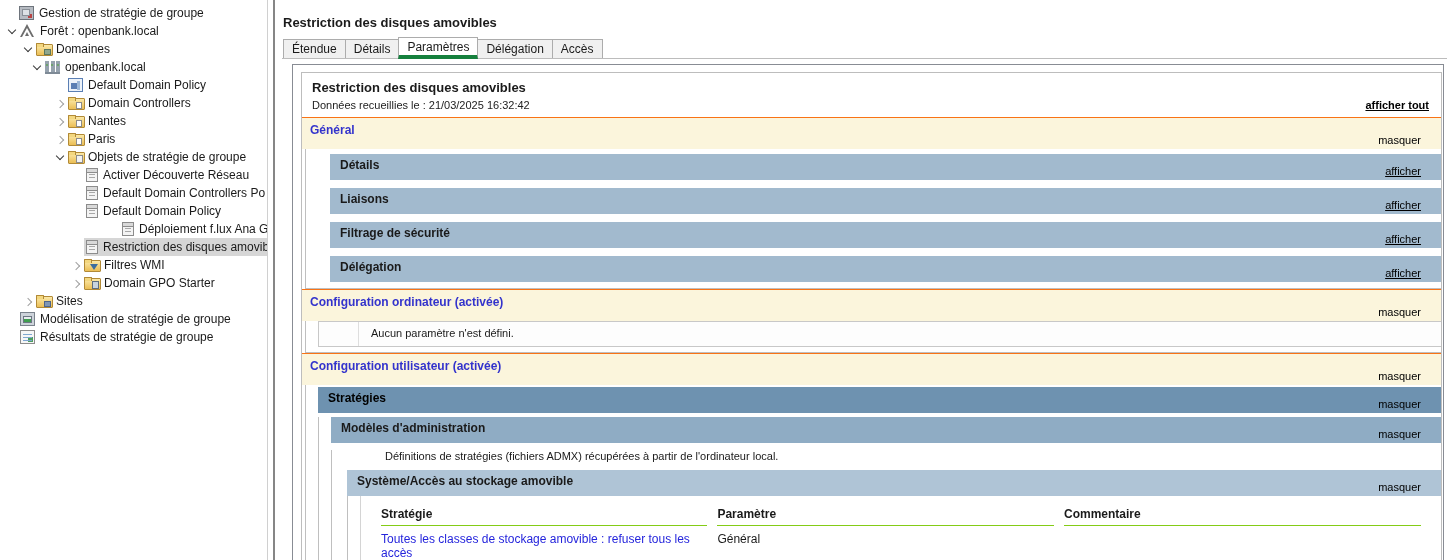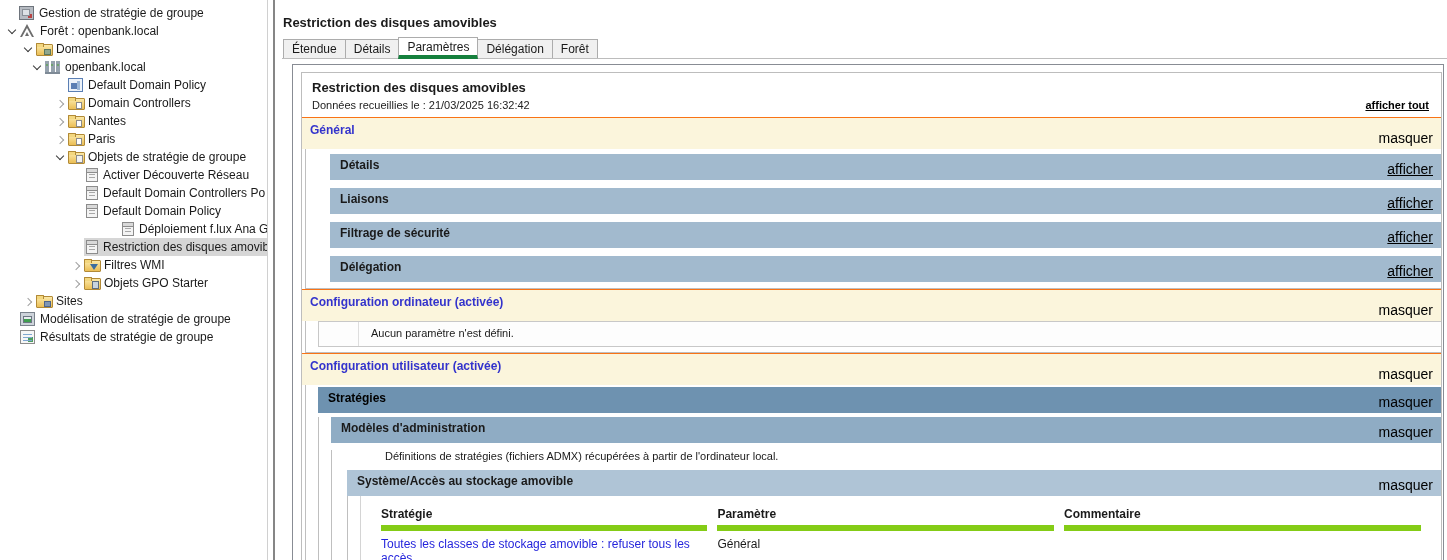--- a/index.html
+++ b/index.html
@@ -84,21 +84,21 @@
     border:1px solid #888C94; background:#fff; overflow:hidden; }
   .report-content { margin:7px 1px 0 8px; border:1px solid #bdbdbd; font-size:11px; }
   .rep-head { position:relative; padding:7px 10px 6px 10px; }
   .rep-title { font-size:13px; font-weight:bold; }
   .rep-collected { font-size:11px; margin-top:4px; color:#222; }
   .show-all { position:absolute; right:12px; bottom:6px; font-size:11px; font-weight:bold;
     text-decoration:underline; color:#000; cursor:pointer; }
 
   .he0 { position:relative; background:#FBF5DC; height:32px; border-top:1px solid #f97316; }
   .he0 .he0-title { position:absolute; left:8px; top:5px; color:#3333CC; font-weight:bold; font-size:12px; }
-  .tog { position:absolute; right:8px; bottom:3px; font-size:14px; color:#000; cursor:pointer; }
+  .tog { position:absolute; right:20px; bottom:3px; font-size:11px; color:#000; cursor:pointer; }
   .tog.u { text-decoration:underline; }
 
   .bar { position:relative; height:26px; }
   .bar .bar-title { position:absolute; left:10px; top:4px; font-weight:bold; font-size:12px; }
   .he1 { background:#6E92B0; }
   .he2a { background:#A2BACE; }
   .he2 { background:#8FACC4; }
   .he3 { background:#AFC4D6; }
 
   .c1 { margin-left:3px; border-left:1px solid #bfbfbf; border-bottom:1px solid #bfbfbf; padding:5px 0 6px 0; }
@@ -110,21 +110,21 @@
   .c3 { margin-left:12px; border-left:1px solid #bfbfbf; border-bottom:1px solid #bfbfbf; padding:0 0 4px 0; }
   .c3 .he3 { margin-left:15px; }
   .c4 { margin-left:15px; border-left:1px solid #bfbfbf; border-bottom:1px solid #bfbfbf; padding:0; }
   .note { margin:7px 0 8px 53px; font-size:11px; }
 
   .empty-area { margin-left:12px; border:1px solid #c8c8c8; border-right:none; background:#fdfdfd; }
   .empty-inner { margin-left:39px; border-left:1px solid #dedede; padding:5px 0 7px 12px; font-size:11px; }
 
   .tblwrap { margin-left:12px; border-left:1px solid #d4d4d4; padding:8px 0 9px 0; }
   table.ptable { border-collapse:separate; border-spacing:10px 0; margin-left:10px; width:calc(100% - 20px); font-size:12px; }
-  table.ptable th { text-align:left; font-weight:bold; padding:3px 0 4px 0; border-bottom:6px solid #84cc16; }
+  table.ptable th { text-align:left; font-weight:bold; padding:3px 0 4px 0; border-bottom:1px solid #84cc16; }
   table.ptable td { padding:6px 0 7px 0; border-bottom:1px solid #dcdcdc; vertical-align:top; }
   .col-strategy { width:32%; } .col-param { width:33%; } .col-comment { width:35%; }
   .plink { color:#2525DC; cursor:pointer; }
 </style>
 </head>
 <body>
 
 <div class="app">
 
   <div class="tree-panel">
@@ -241,21 +241,21 @@
           <span class="ic-deco"></span>
         </span>
       <span class="tlabel">Filtres WMI</span>
     </div>
 
     <div class="trow" style="padding-left:68px">
       <span class="chev"></span>
       <span class="icon if i-starter">
           <span class="ic-deco"></span>
         </span>
-      <span class="tlabel">Objets GPO Starter</span>
+      <span class="tlabel">Domain GPO Starter</span>
     </div>
 
     <div class="trow" style="padding-left:20px">
       <span class="chev"></span>
       <span class="icon if i-sites">
           <span class="ic-deco"></span>
         </span>
       <span class="tlabel">Sites</span>
     </div>
 
@@ -281,21 +281,21 @@
   <div class="splitter"></div>
 
   <div class="main">
     <div class="main-title">Restriction des disques amovibles</div>
 
     <div class="tabs">
       <div class="tab">Étendue</div>
       <div class="tab">Détails</div>
       <div class="tab active">Paramètres</div>
       <div class="tab">Délégation</div>
-      <div class="tab">Forêt</div>
+      <div class="tab">Accès</div>
     </div>
 
     <div class="report-box">
       <div class="report-content">
 
         <div class="rep-head">
           <div class="rep-title">Restriction des disques amovibles</div>
           <div class="rep-collected">Données recueillies le : 21/03/2025 16:32:42</div>
           <span class="show-all">afficher tout</span>
         </div>

